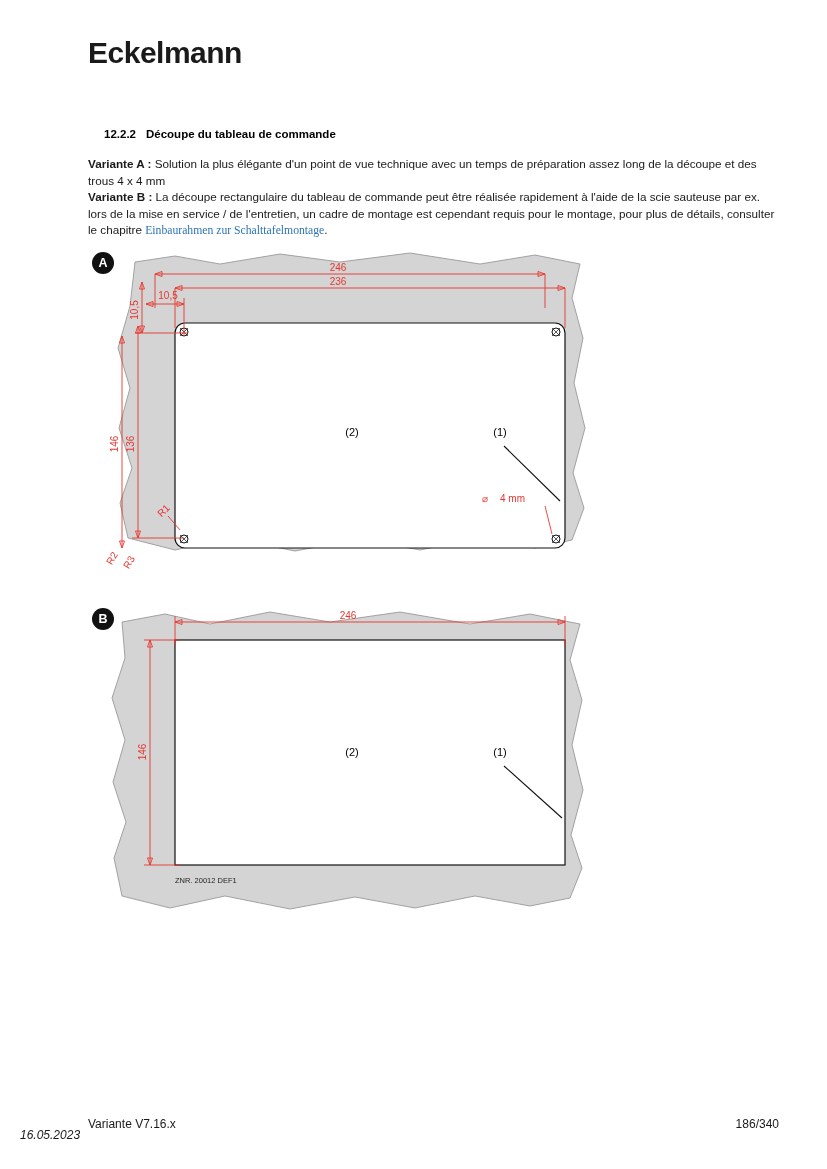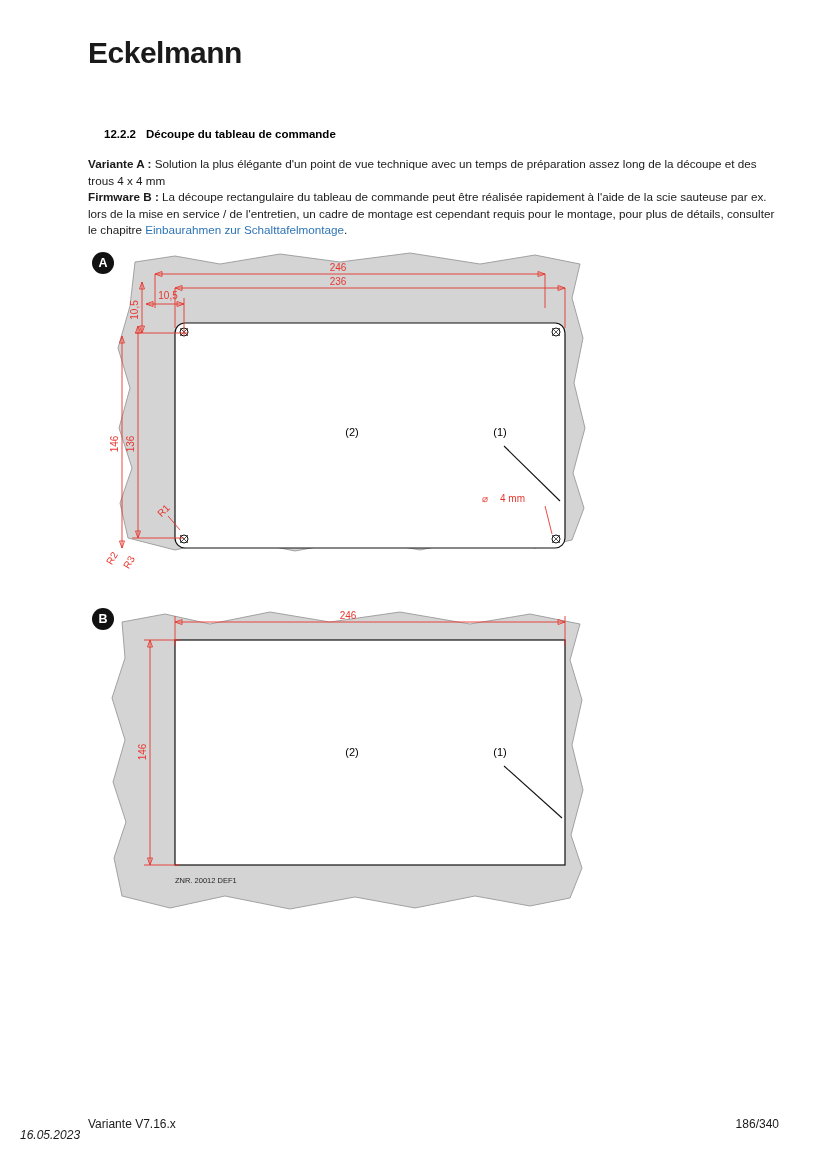--- a/index.html
+++ b/index.html
@@ -50,20 +50,21 @@
     top: 156px;
     width: 692px;
     font-size: 11.7px;
     line-height: 16.5px;
     color: #1a1a1a;
   }
   .body-text b { font-weight: bold; }
   .link {
     color: #2e74b5;
     text-decoration: none;
+    font-family: Liberation Serif, serif;
   }
   .footer {
     position: absolute;
     left: 0;
     top: 1117px;
     width: 827px;
     height: 22px;
     font-size: 12px;
     color: #1a1a1a;
   }
@@ -106,21 +107,21 @@
 <div class="page">
 
   <div class="brand">Eckelmann</div>
 
   <div class="section-heading">
     <span class="num">12.2.2</span><span>Découpe du tableau de commande</span>
   </div>
 
   <div class="body-text">
     <b>Variante A :</b><span> Solution la plus élégante d'un point de vue technique avec un temps de préparation assez long de la découpe et des trous 4 x 4 mm</span><br>
-    <b>Firmware B :</b><span> La découpe rectangulaire du tableau de commande peut être réalisée rapidement à l'aide de la scie sauteuse par ex. lors de la mise en service / de l'entretien, un cadre de montage est cependant requis pour le montage, pour plus de détails, consulter le chapitre </span><a class="link" href="#">Einbaurahmen zur Schalttafelmontage</a><span>.</span>
+    <b>Variante B :</b><span> La découpe rectangulaire du tableau de commande peut être réalisée rapidement à l'aide de la scie sauteuse par ex. lors de la mise en service / de l'entretien, un cadre de montage est cependant requis pour le montage, pour plus de détails, consulter le chapitre </span><a class="link" href="#">Einbaurahmen zur Schalttafelmontage</a><span>.</span>
   </div>
 
   <div class="badge badge-a">A</div>
   <div class="figure fig-a">
     <svg width="560" height="340" viewBox="0 0 560 340" xmlns="http://www.w3.org/2000/svg">
 
       <path class="plate" d="M55,14 L95,8 L140,16 L200,6 L260,14 L330,5 L400,16 L455,7 L500,16 L492,50 L503,90 L494,135 L505,180 L493,225 L504,260 L492,292 L455,300 L400,290 L340,302 L280,291 L215,303 L150,290 L95,302 L48,290 L40,255 L52,220 L39,180 L50,140 L38,100 L50,58 Z"></path>
 
       <rect class="cut" x="95" y="75" rx="10" ry="10" width="390" height="225"></rect>
 

